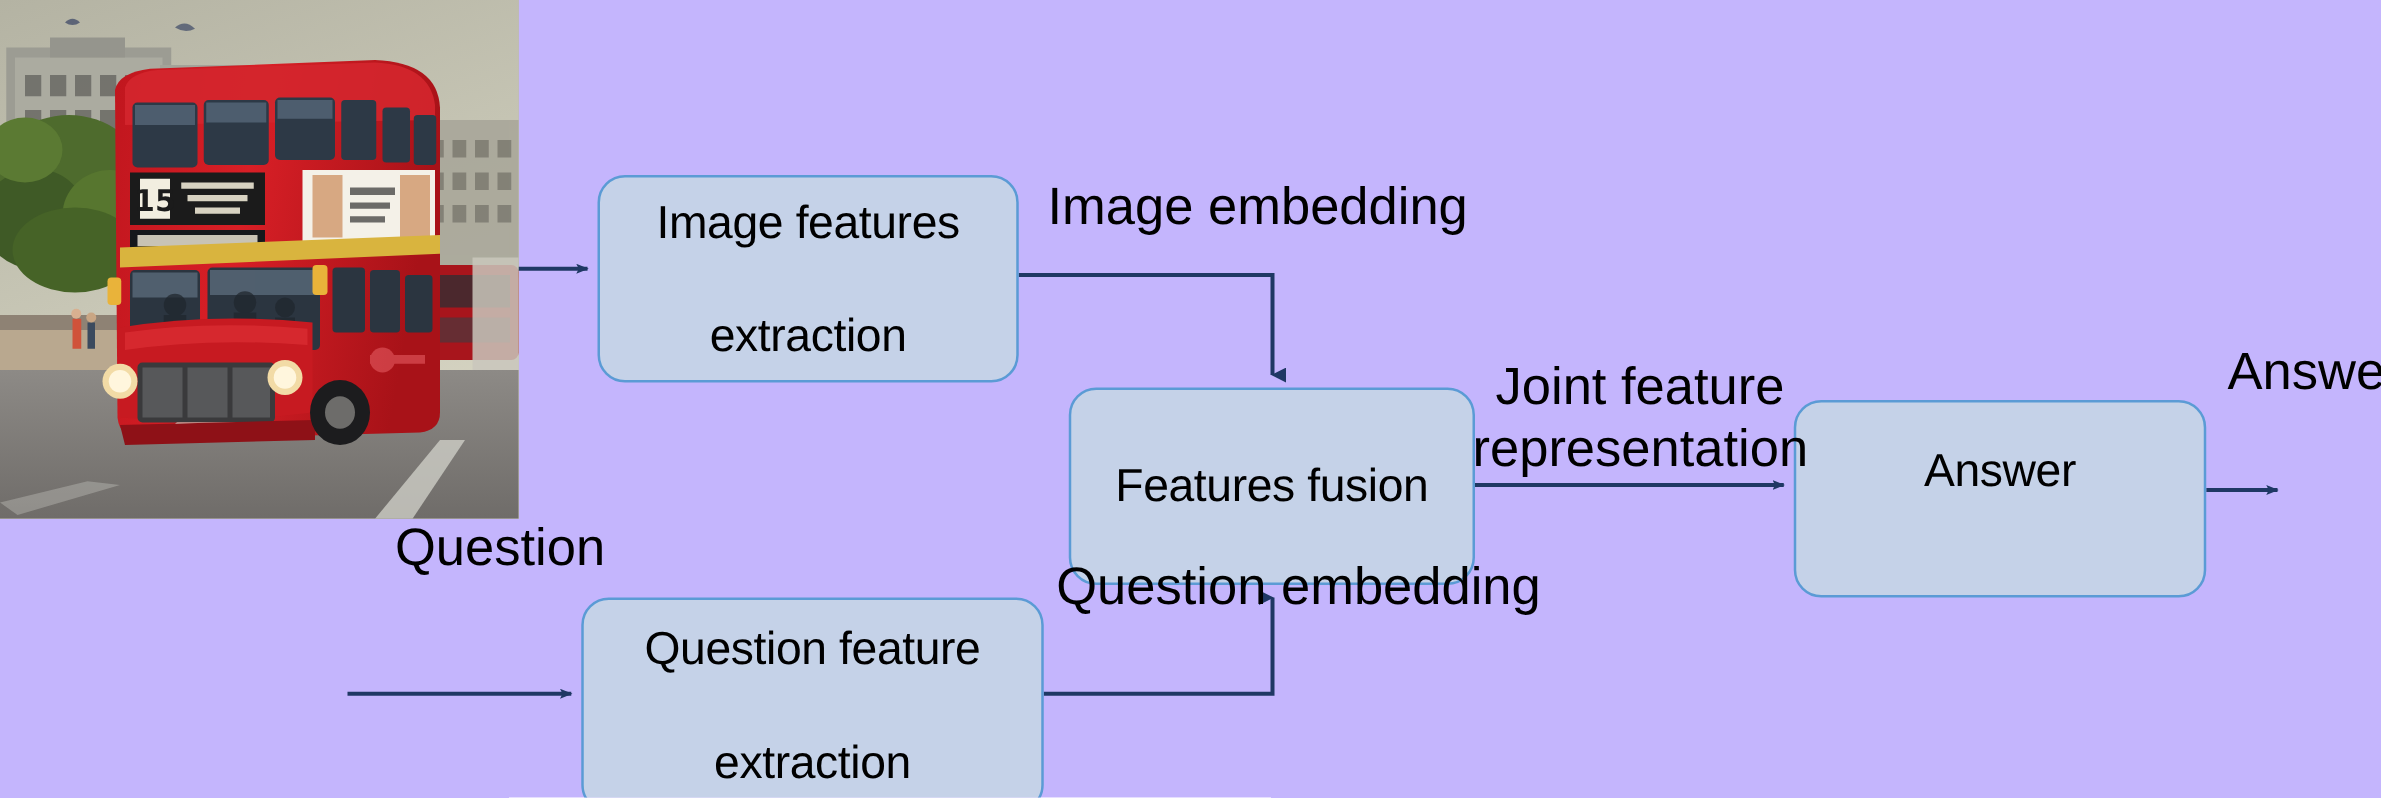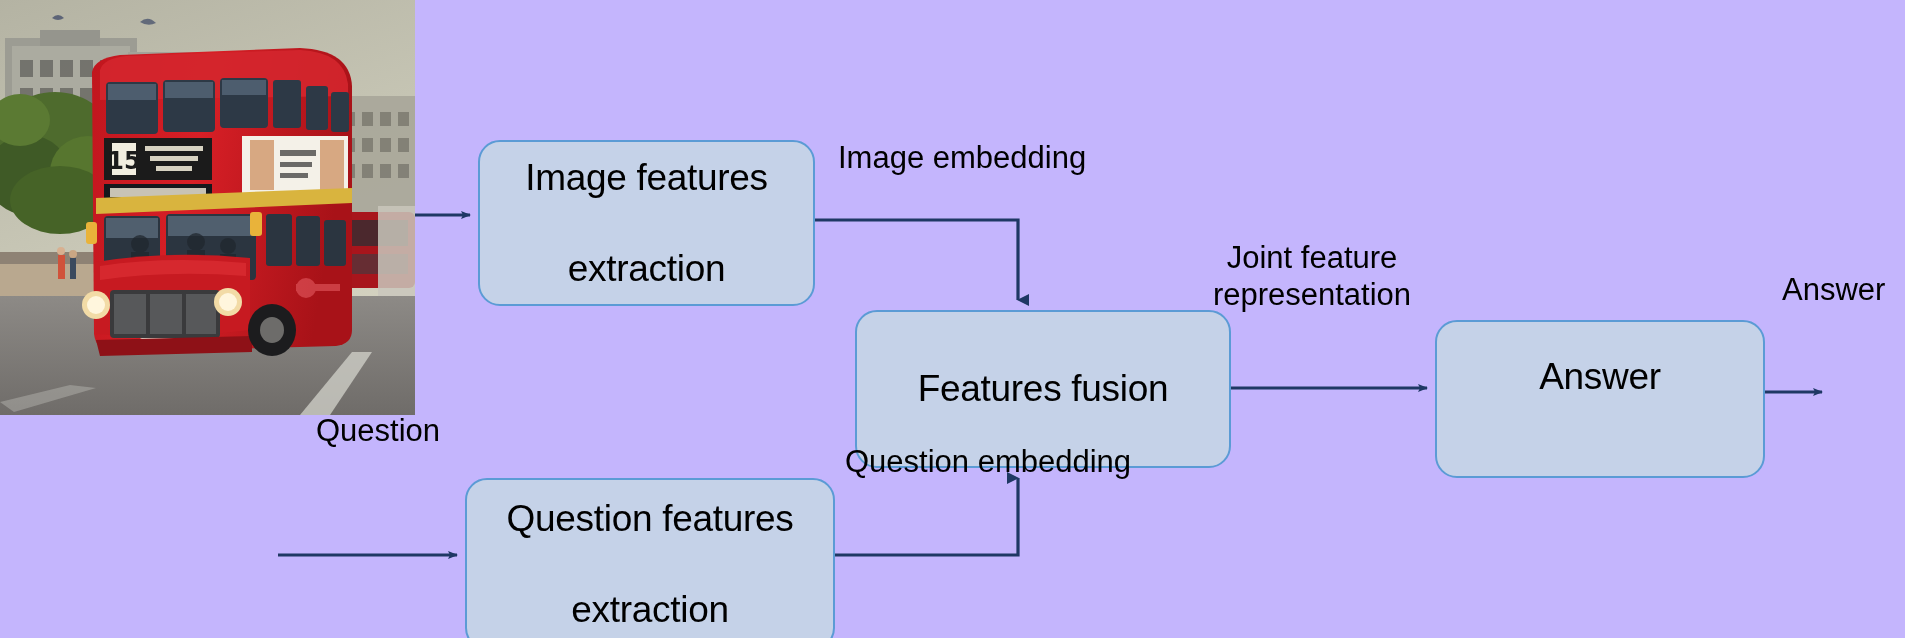--- a/index.html
+++ b/index.html
@@ -19,34 +19,34 @@
     text-align:center;
     color:#000;
     font-size:37px;
     line-height:1.22;
     letter-spacing:-0.3px;
     font-family:"Liberation Sans", sans-serif;
   }
   .box span{display:block;padding:0 10px;}
 
   #box-image-features   {left:478px; top:140px; width:337px; height:166px;}
-  #box-features-fusion  {left:855px; top:310px; width:376px; height:158px;}
+  #box-features-fusion  {left:855px; top:310px; width:325px; height:158px;}
   #box-question-features{left:465px; top:478px; width:370px; height:172px;}
   #box-answer-prediction{left:1435px;top:320px; width:330px; height:158px;}
 
   
   .label{
     position:absolute;
     color:#000;
-    font-size:31px;
+    font-size:42px;
     line-height:1.18;
     white-space:nowrap;
     font-family:"Liberation Sans", sans-serif;
   }
-  .label.multi{white-space:normal;text-align:center;}
+  .label.multi{white-space:normal;text-align:center;margin-top:44px;}
 
   #lbl-image-embedding   {left:838px;  top:140px;}
   #lbl-joint-feature     {left:1178px; top:240px; width:268px;}
   #lbl-question-embedding{left:845px;  top:444px;}
   #lbl-question-input    {left:272px;  top:413px;margin-left:44px;}
   #lbl-answer-output     {left:1782px; top:272px;}
 
   
   #wires{position:absolute;left:0;top:0;width:1905px;height:638px;
          pointer-events:none;}
@@ -307,21 +307,21 @@
   </div>
 
   <div class="box" id="box-features-fusion">
     <span>
       <span>Features fusion</span>
     </span>
   </div>
 
   <div class="box" id="box-question-features">
     <span>
-      <span>Question features</span><br>
+      <span>Question feature</span><br>
       <span>extraction</span>
     </span>
   </div>
 
   <div class="box" id="box-answer-prediction">
     <span>
       <span>Answer</span><br>
     </span>
   </div>
 

